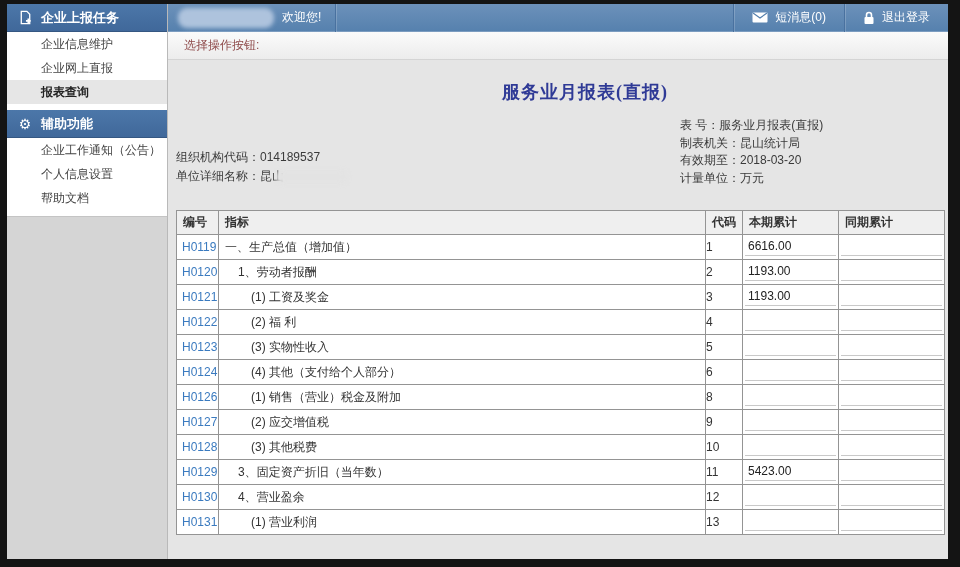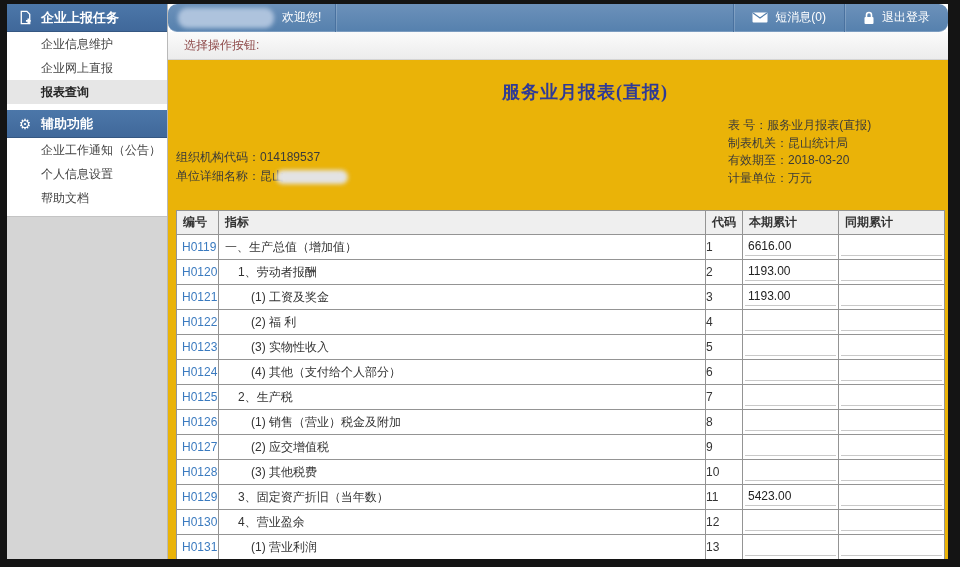--- a/index.html
+++ b/index.html
@@ -23,21 +23,21 @@
   .side-menu { background:#fff; padding-bottom:6px; }
   .side-item { height:24px; line-height:24px; padding-left:34px; font-size:12px;
              color:#444; background:#fff; cursor:pointer; }
   .side-item.selected { background:#e6e6e6; color:#222; font-weight:bold; }
   .side-fill { flex:1; background:#d5d5d5; border-top:1px solid #c4c4c4; }
 
   
   .topbar { position:absolute; left:161px; right:0; top:0; height:28px;
             background:linear-gradient(#6c91ba,#5681ae);
             border-bottom:1px solid #7b9cc0; display:flex; align-items:center;
-            color:#fff; font-size:12px;border-radius:9px; }
+            color:#fff; font-size:12px; }
   .user-blur { width:96px; height:20px; margin-left:10px; border-radius:9px;
             background:#aec3dd; filter:blur(2px); }
   .welcome { margin-left:8px; }
   .tb-sep { width:1px; height:28px; background:#49719f;
             box-shadow:1px 0 0 rgba(255,255,255,.18); margin-left:14px; }
   .tb-spacer { flex:1; }
   .tb-action { display:flex; align-items:center; gap:7px; padding:0 18px;
             height:36px; cursor:pointer; }
   .tb-action svg { display:block; }
 
@@ -49,30 +49,30 @@
           border-bottom:1px solid #d4d4d4; display:flex; align-items:center;
           padding-left:16px; }
   .toolbar-label { font-size:12px; color:#8e4a4a; margin-right:14px; }
   .tool-btn { font-size:12px; color:#b35252; background:linear-gradient(#fdfdfd,#e9e9e9);
           border:1px solid #ababab; border-radius:3px; height:20px;
           padding:0 14px; margin:0 14px; cursor:pointer; white-space:nowrap; }
   .tool-sep { width:1px; height:26px; background:#dedede;
           box-shadow:1px 0 0 #fff; }
 
   .content { position:absolute; left:0; right:0; top:28px; bottom:0;
-          background:#eab308; overflow:hidden; }
+          background:#e5e5e5; overflow:hidden; }
   .report-title { position:absolute; left:8px; width:768px; top:20px;
           text-align:center; transform:translateX(25px);
           font-family:"Liberation Serif","DejaVu Serif",serif;
           font-size:18px; font-weight:bold; color:#2f3a96; letter-spacing:1px; }
   .meta-left { position:absolute; left:8px; top:88px; font-size:12px; color:#3a3a3a; }
   .meta-left .line { height:19px; line-height:19px; display:flex; align-items:center; }
   .unit-blur { display:inline-block; width:72px; height:14px; margin-left:-8px;
           border-radius:7px; background:#e3e3e3; filter:blur(2px); vertical-align:middle; }
-  .meta-right { position:absolute; left:560px; top:57px; font-size:12px; color:#3a3a3a; }
+  .meta-right { position:absolute; left:512px; top:57px; font-size:12px; color:#3a3a3a; }
   .meta-right .line { height:17.5px; line-height:17.5px; }
 
   
   table.report { position:absolute; left:8px; top:150px; width:768px;
           border-collapse:collapse; table-layout:fixed; font-size:12px;
           border:1px solid #4a4a4a; background:#fff; }
   table.report th, table.report td { border:1px solid #949494; height:24px;
           padding:0; overflow:hidden; white-space:nowrap; }
   table.report th { background:#efefef; color:#333; text-align:left;
           padding-left:6px; font-weight:bold; }
@@ -259,33 +259,20 @@
                 </td>
                 <td class="c-num">6</td>
                 <td>
                   <div class="cell-input"></div>
                 </td>
                 <td>
                   <div class="cell-input"></div>
                 </td>
               </tr>
               <tr>
-                <td class="c-code"><a>H0125</a></td>
-                <td class="c-ind">
-                  <span style="padding-left: 19px;">2、生产税</span>
-                </td>
-                <td class="c-num">7</td>
-                <td>
-                  <div class="cell-input"></div>
-                </td>
-                <td>
-                  <div class="cell-input"></div>
-                </td>
-              </tr>
-              <tr>
                 <td class="c-code"><a>H0126</a></td>
                 <td class="c-ind">
                   <span style="padding-left: 32px;">(1) 销售（营业）税金及附加</span>
                 </td>
                 <td class="c-num">8</td>
                 <td>
                   <div class="cell-input"></div>
                 </td>
                 <td>
                   <div class="cell-input"></div>

